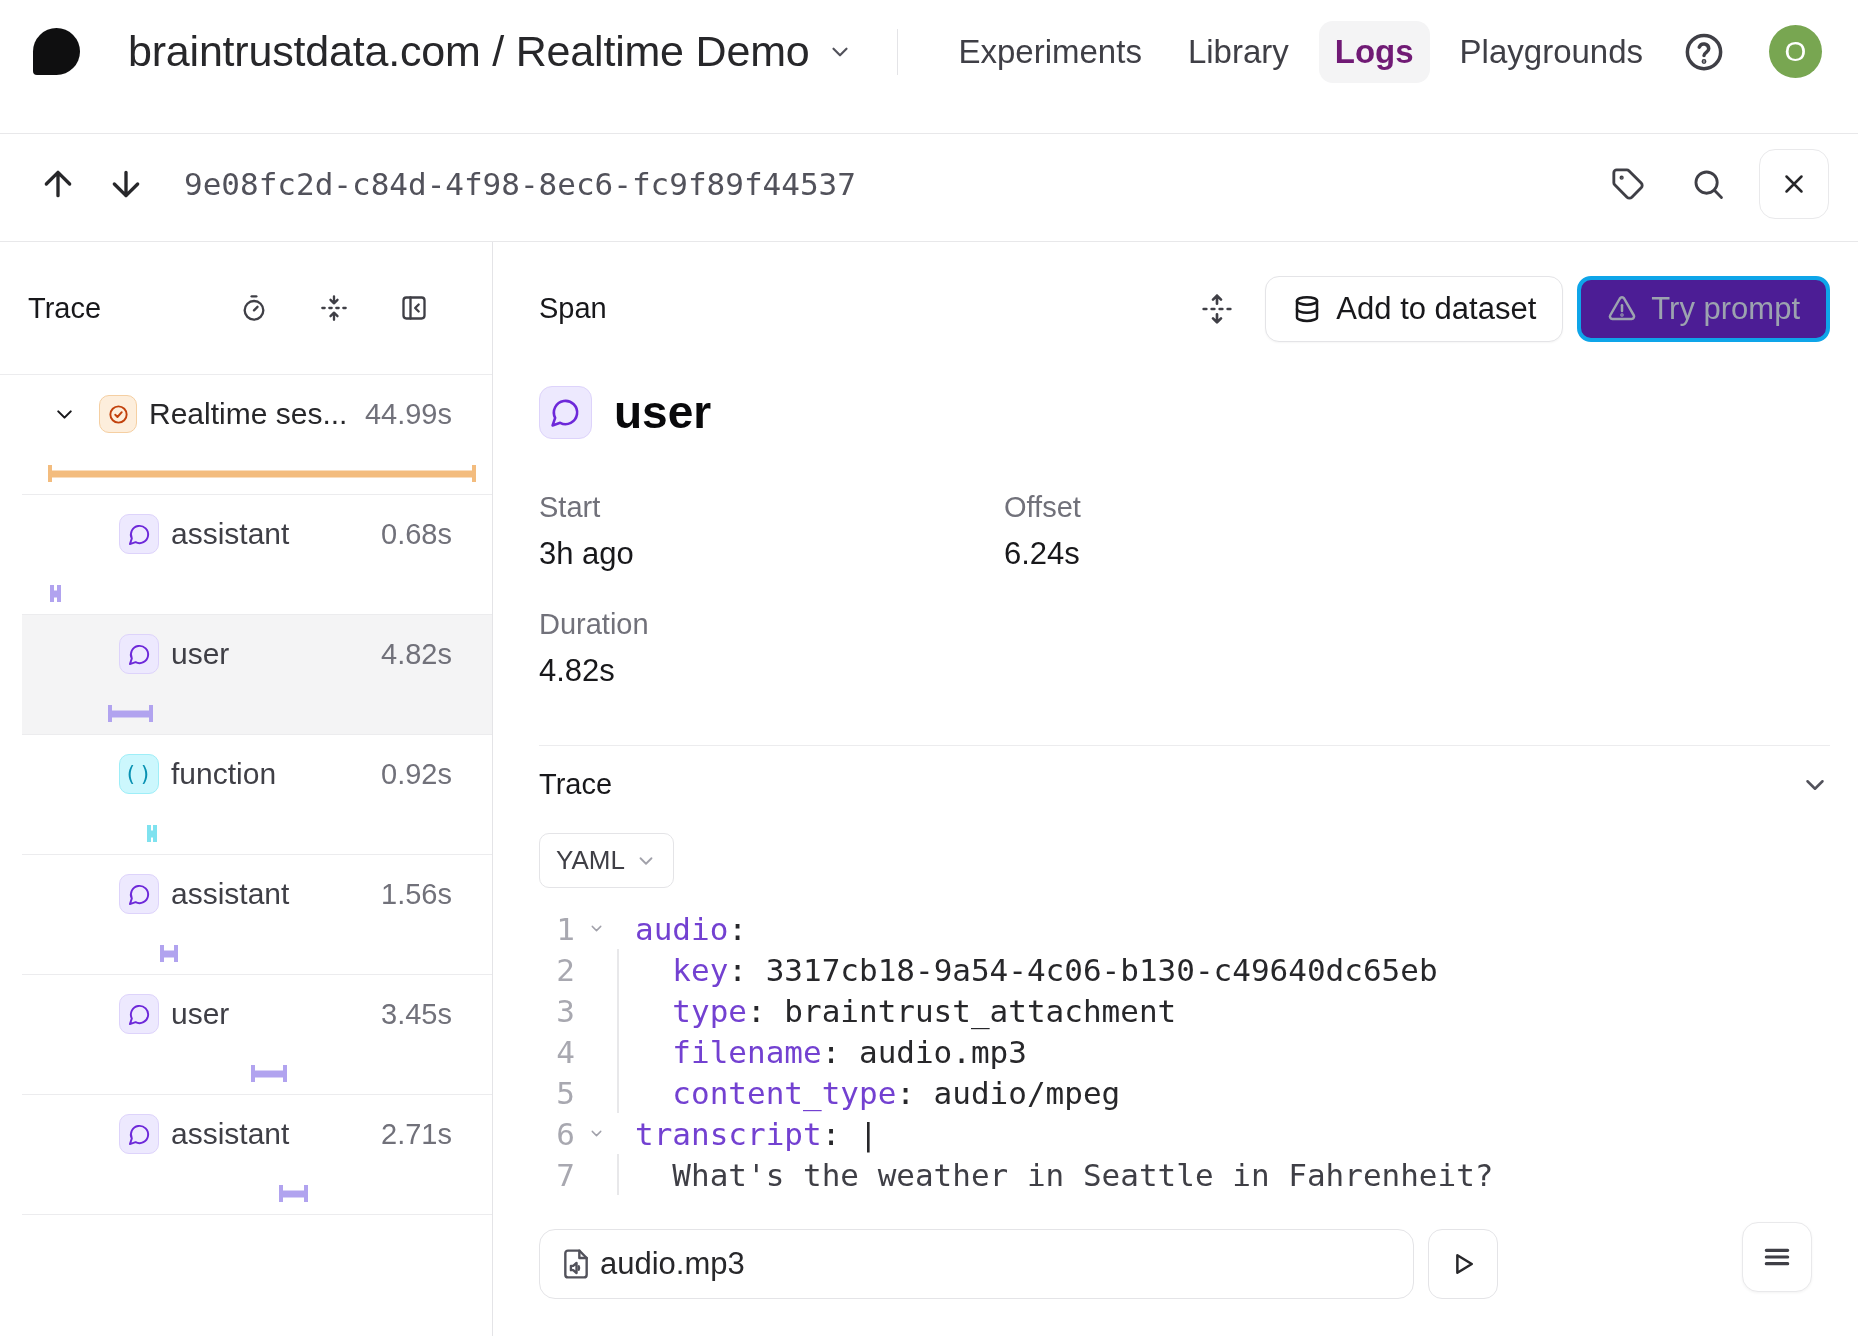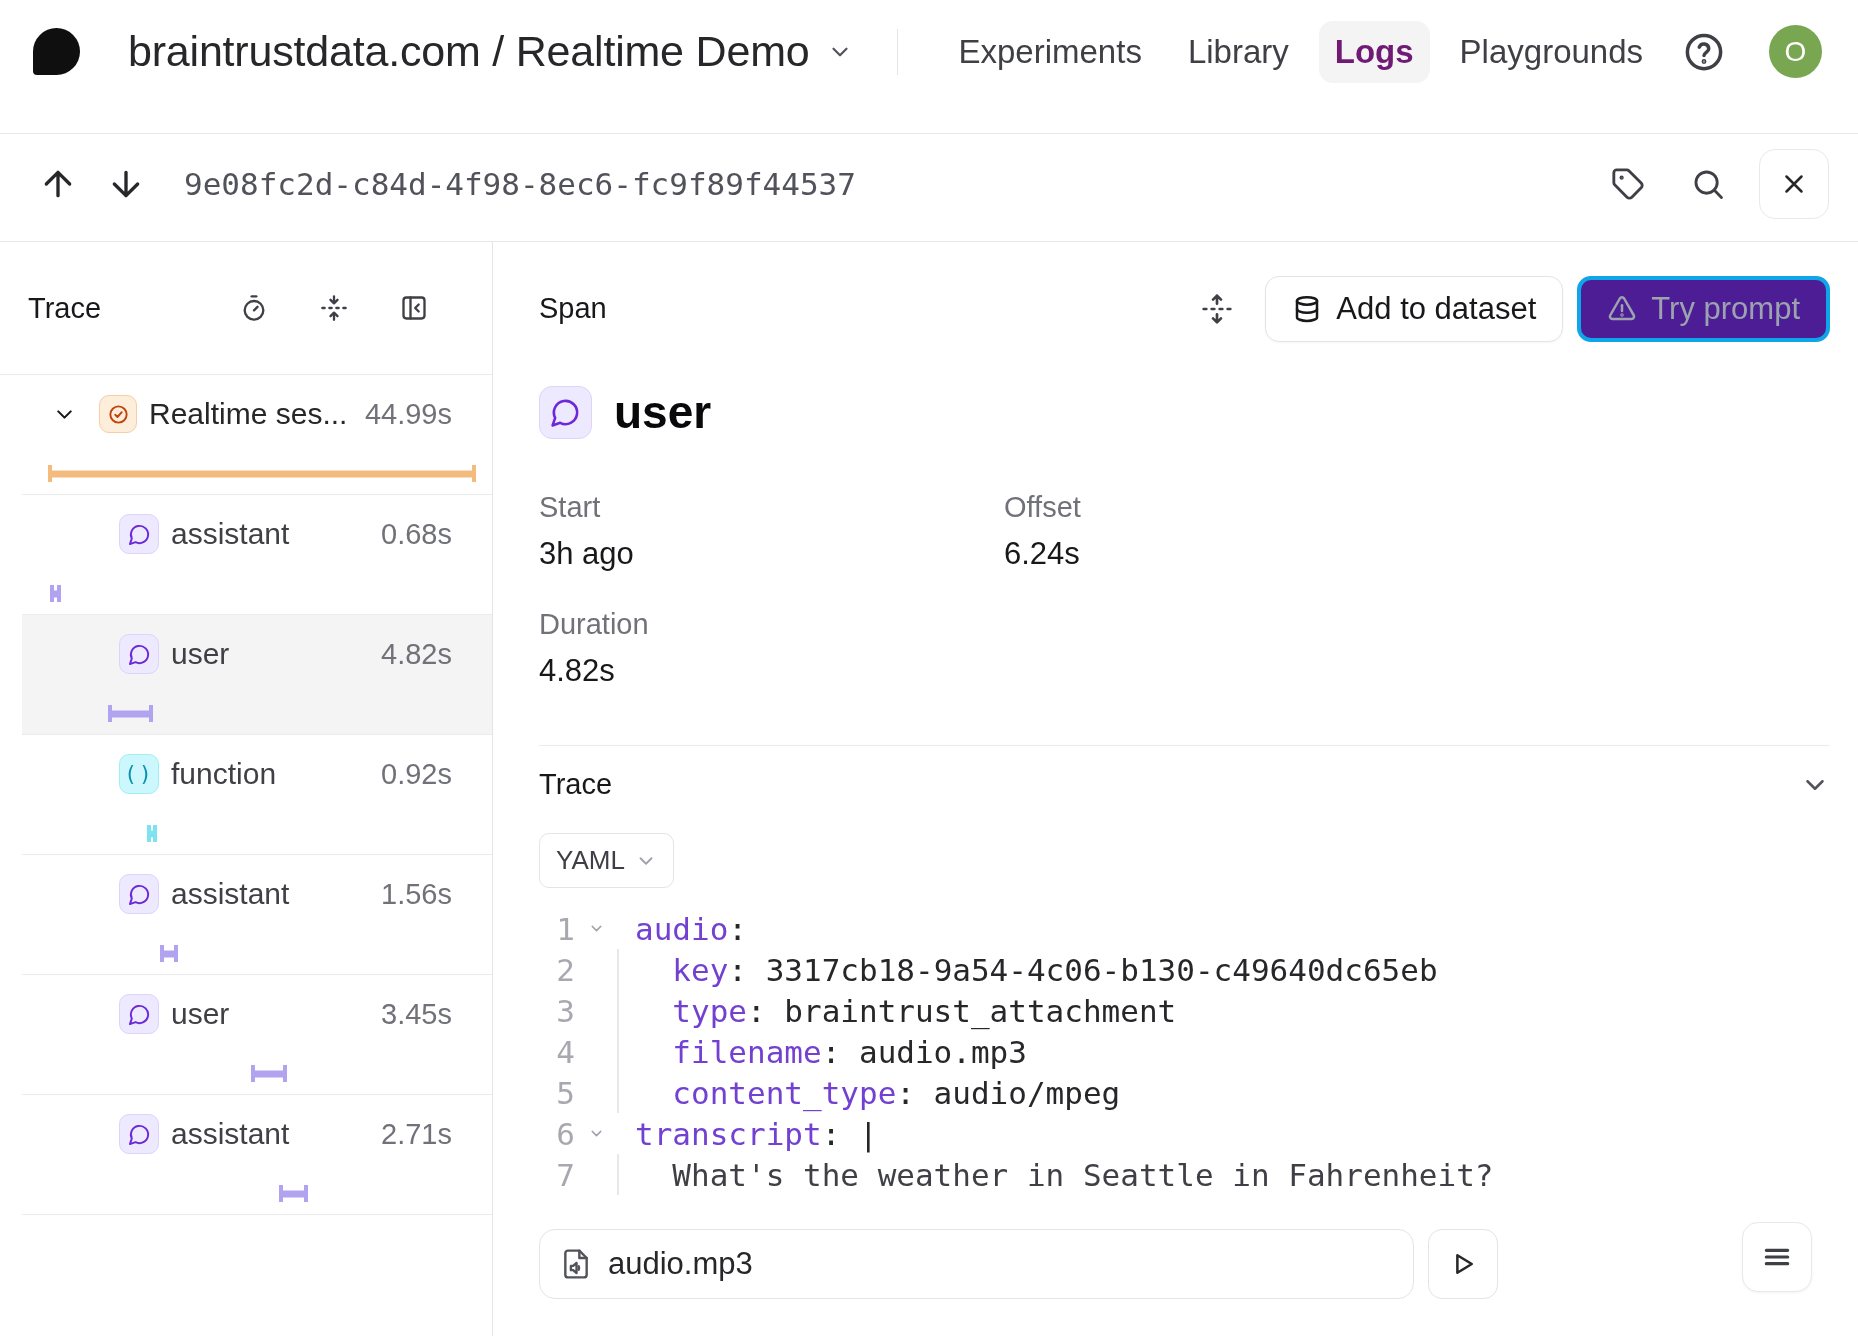--- a/index.html
+++ b/index.html
@@ -112,21 +112,21 @@
   .fold svg { width:17px; height:17px; }
   .code-text { border-left:2px solid transparent; margin-left:6px; padding-left:16px; height:100%;
     display:flex; align-items:center; color:#27272a; }
   .code-text.guided { border-left-color:#e8e8ea; }
   .ck { color:#7341d1; }
   .cv { color:#27272a; }
   .plain { color:#3f3f46; }
 
   .attach-row { margin-top:34px; display:flex; align-items:center; }
   .attach-bar { width:875px; height:70px; border:1px solid #e4e4e7; border-radius:16px;
-    display:flex; align-items:center; padding:0 20px; gap:16px; cursor:pointer; }
+    display:flex; align-items:center; padding:0 20px; gap:8px; cursor:pointer; }
   .attach-bar svg { width:32px; height:32px; color:#52525b; stroke-width:1.8; }
   .attach-name { font-size:31px; color:#27272a; }
   .play-btn { margin-left:14px; width:70px; height:70px; border:1px solid #e4e4e7; border-radius:14px; background:#fff;
     display:flex; align-items:center; justify-content:center; color:#27272a; cursor:pointer; }
   .play-btn svg { width:30px; height:30px; }
 
   .menu-fab { position:absolute; left:1742px; top:1222px; width:70px; height:70px; border:1px solid #e9e9eb;
     border-radius:16px; background:#fff; display:flex; align-items:center; justify-content:center;
     color:#3f3f46; cursor:pointer; box-shadow:0 1px 3px rgba(0,0,0,.05); }
   .menu-fab svg { width:32px; height:32px; stroke-width:2.4; }

